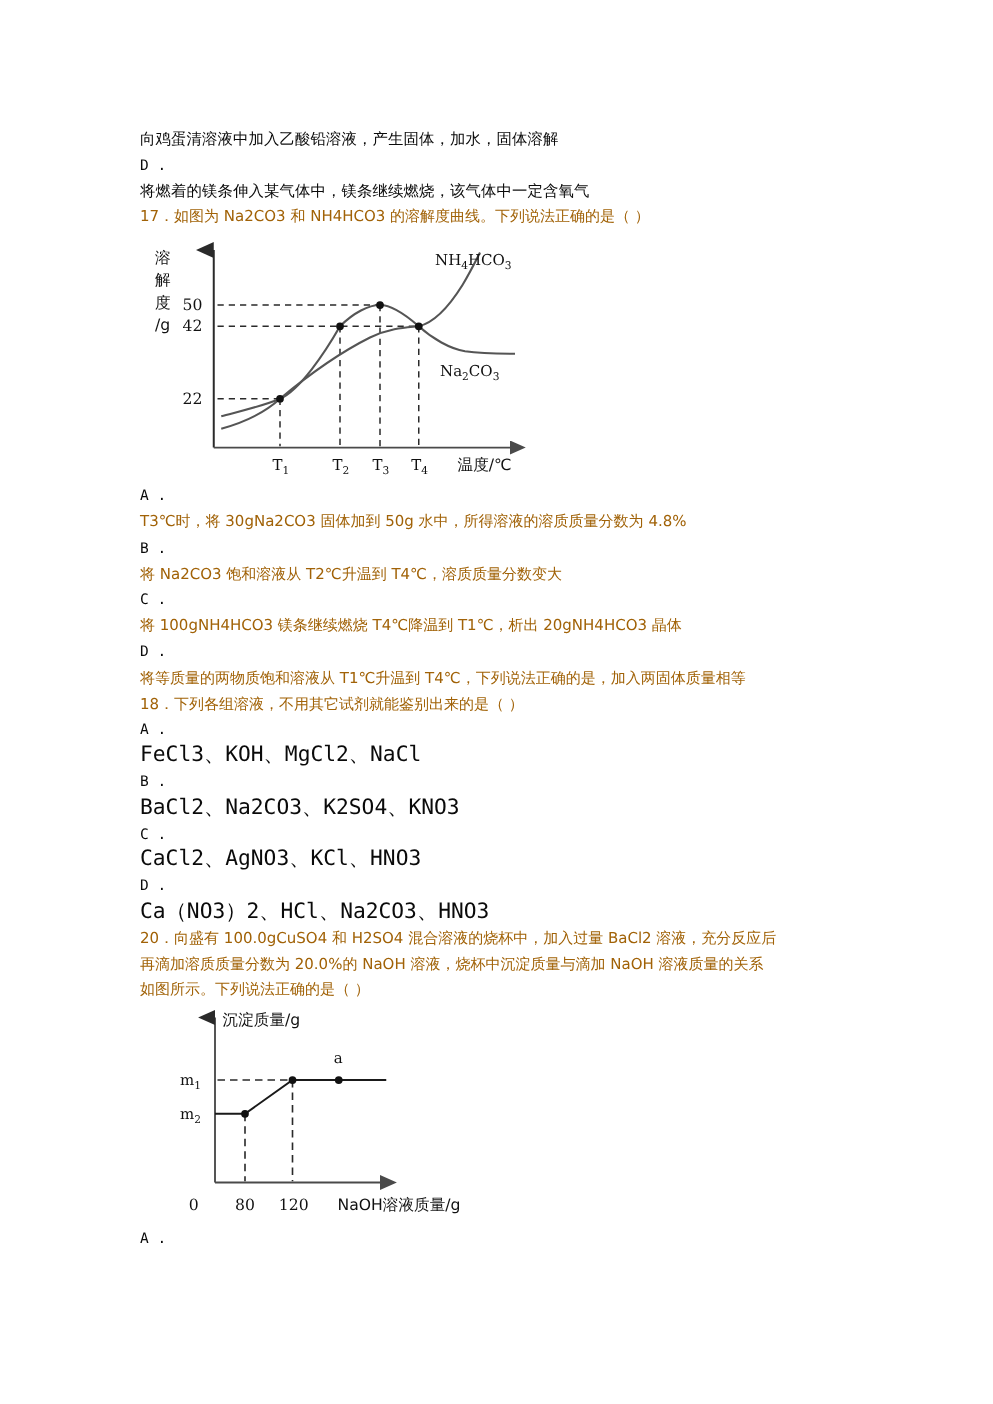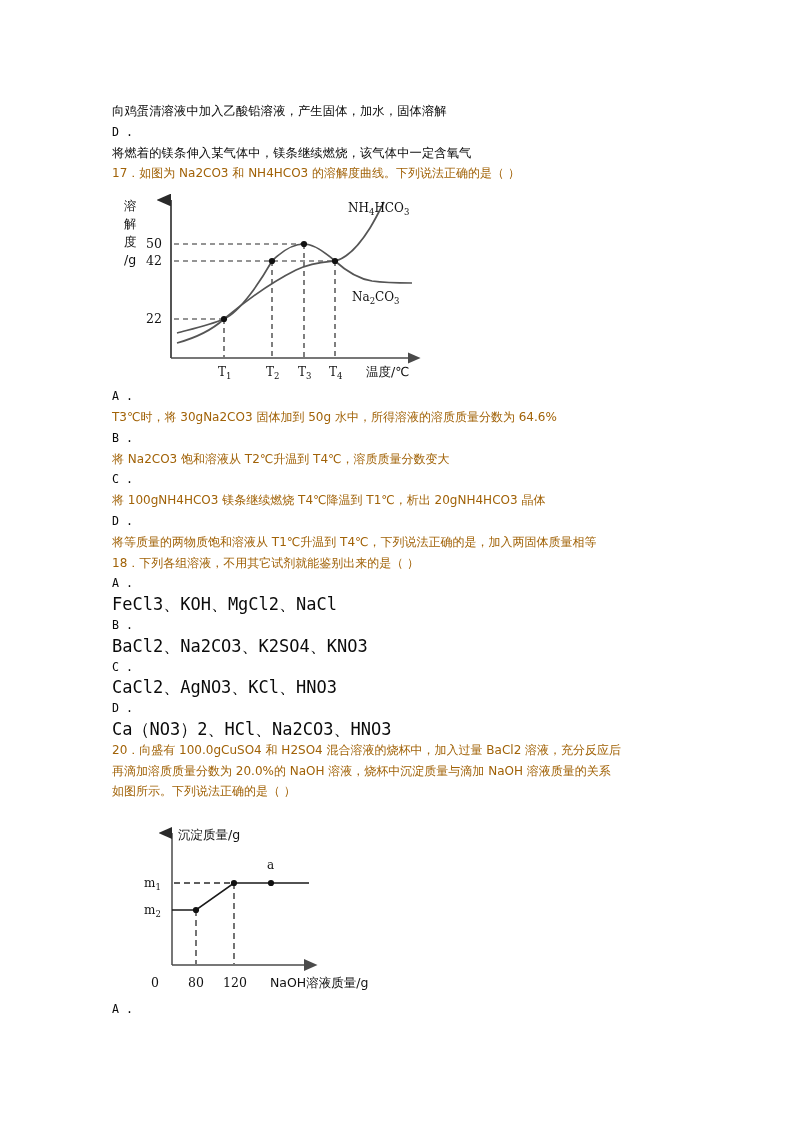--- a/index.html
+++ b/index.html
@@ -61,21 +61,21 @@
     width: 340px;
     height: 198px;
     margin: 2px 0 2px 8px;
   }
   .fig1 svg, .fig2 svg { display: block; }
 
   .fig2 {
     position: relative;
     width: 330px;
     height: 172px;
-    margin: 21px 0 4px 22px;
+    margin: 2px 0 4px 22px;
   }
 
   .axis-txt {
     font-family: "DejaVu Serif", serif;
     font-size: 12px;
     fill: #111;
   }
   .axis-txt-cn {
     font-family: "DejaVu Sans", sans-serif;
     font-size: 12.5px;
@@ -174,21 +174,21 @@
         <text class="axis-txt" x="209" y="190">T<tspan class="sub" dy="3">4</tspan></text>
 
         <text class="axis-txt-cn" x="246" y="190">温度/℃</text>
 
         <text class="axis-txt" x="228" y="26">NH<tspan class="sub" dy="3">4</tspan><tspan dy="-3">HCO</tspan><tspan class="sub" dy="3">3</tspan></text>
         <text class="axis-txt" x="232" y="115">Na<tspan class="sub" dy="3">2</tspan><tspan dy="-3">CO</tspan><tspan class="sub" dy="3">3</tspan></text>
       </svg>
     </div>
 
     <div class="opt-letter">A .</div>
-    <div class="qtext">T3℃时，将 30gNa2CO3 固体加到 50g 水中，所得溶液的溶质质量分数为 64.6%</div>
+    <div class="qtext">T3℃时，将 30gNa2CO3 固体加到 50g 水中，所得溶液的溶质质量分数为 4.8%</div>
     <div class="opt-letter">B .</div>
     <div class="qtext">将 Na2CO3 饱和溶液从 T2℃升温到 T4℃，溶质质量分数变大</div>
     <div class="opt-letter">C .</div>
     <div class="qtext">将 100gNH4HCO3 镁条继续燃烧 T4℃降温到 T1℃，析出 20gNH4HCO3 晶体</div>
     <div class="opt-letter">D .</div>
     <div class="qtext">将等质量的两物质饱和溶液从 T1℃升温到 T4℃，下列说法正确的是，加入两固体质量相等</div>
 
     <div class="qtext">18．下列各组溶液，不用其它试剂就能鉴别出来的是（    ）</div>
     <div class="opt-letter">A .</div>
     <div class="line-mono">FeCl3、KOH、MgCl2、NaCl</div>

